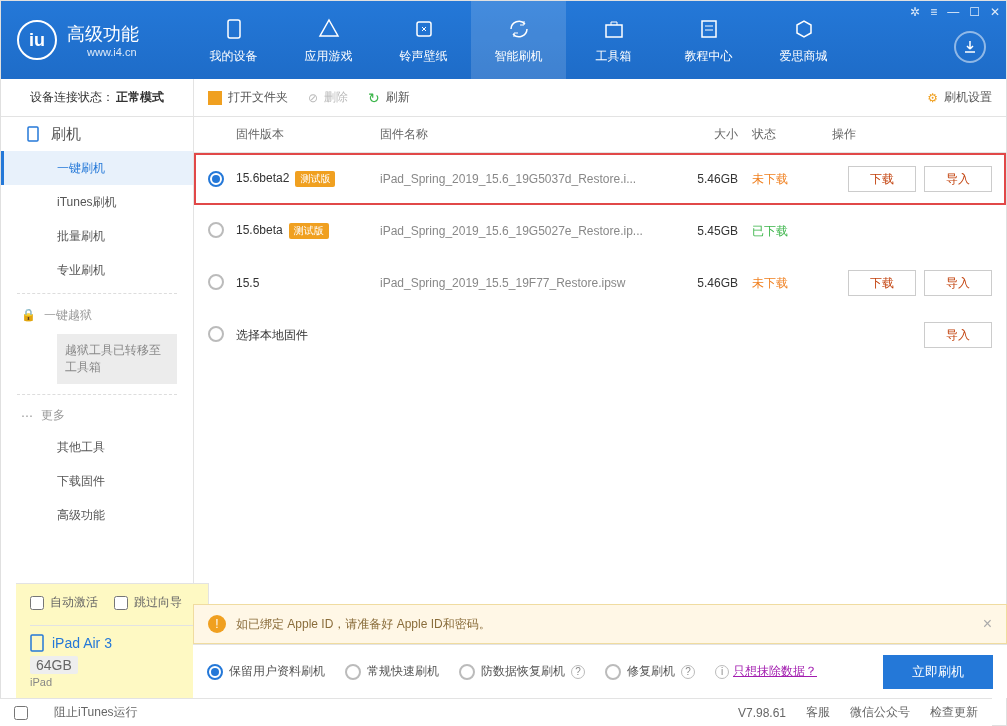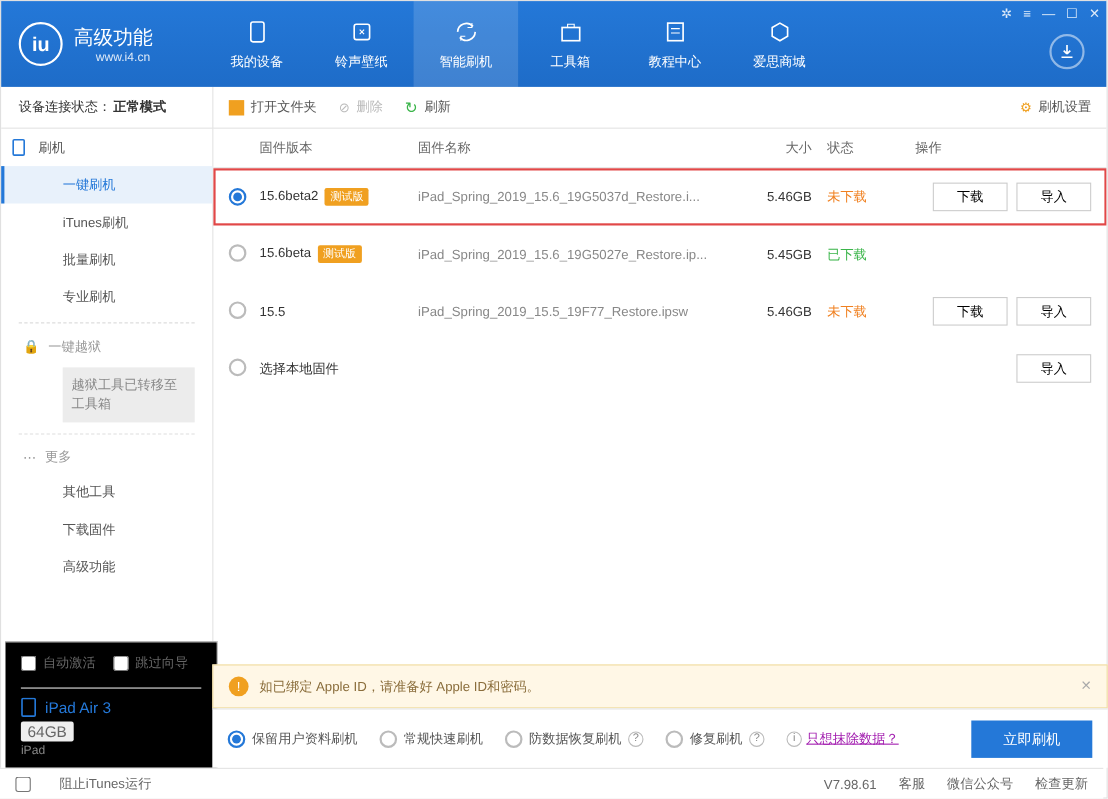--- a/index.html
+++ b/index.html
@@ -16,34 +16,34 @@
 .nav-item { width: 95px; height: 78px; display: flex; flex-direction: column; align-items: center; justify-content: center; color: #fff; cursor: pointer; }
 .nav-item.active { background: rgba(255,255,255,0.15); }
 .nav-icon { width: 26px; height: 26px; margin-bottom: 6px; display: flex; align-items: center; justify-content: center; }
 .nav-icon svg { fill: #fff; }
 .nav-label { font-size: 12px; }
 .window-controls { position: absolute; top: 4px; right: 6px; display: flex; gap: 10px; color: #fff; font-size: 12px; }
 .wc-item { cursor: pointer; opacity: 0.85; }
 .dl-circle { position: absolute; right: 20px; top: 30px; width: 32px; height: 32px; border: 2px solid rgba(255,255,255,0.5); border-radius: 50%; display: flex; align-items: center; justify-content: center; }
 
 
-.status-bar { height: 38px; border-bottom: 1px solid #e3e3e3; display: flex; align-items: center; padding: 0 16px; }
+.status-bar { height: 38px; border-bottom: 1px solid #e3e3e3; display: flex; align-items: center; padding: 0 0; justify-content: center; }
 .status-bar.left-section { width: 193px; border-right: 1px solid #e3e3e3; }
 .toolbar-section { flex: 1; height: 38px; border-bottom: 1px solid #e3e3e3; display: flex; align-items: center; padding: 0 14px; }
 .toolbar-btn { display: flex; align-items: center; gap: 6px; margin-right: 20px; cursor: pointer; color: #555; }
 .toolbar-btn.disabled { color: #bbb; }
 .toolbar-right { margin-left: auto; display: flex; align-items: center; gap: 6px; color: #555; }
 .gear-orange { color: #f0a020; }
 
 .layout { display: flex; height: 572px; }
 
 
 .sidebar { width: 193px; border-right: 1px solid #e3e3e3; display: flex; flex-direction: column; }
 .side-item { height: 34px; display: flex; align-items: center; padding-left: 40px; cursor: pointer; color: #555; }
-.side-item.top { padding-left: 8px; gap: 10px; font-size: 12px; }
+.side-item.top { padding-left: 24px; gap: 10px; font-size: 15px; }
 .side-item.sub { padding-left: 56px; }
 .side-item.active { background: #e8f1fb; color: #2478d8; border-left: 3px solid #2478d8; padding-left: 53px; }
 .side-group { padding-left: 20px; display: flex; align-items: center; gap: 8px; color: #999; height: 30px; }
 .side-note { margin: 4px 16px 4px 56px; background: #ececec; color: #888; padding: 8px; font-size: 12px; line-height: 1.4; }
 .side-hr { border: none; border-top: 1px dashed #ddd; margin: 6px 16px; }
 
 
 .main { flex: 1; display: flex; flex-direction: column; }
 .table-header { height: 36px; display: flex; align-items: center; border-bottom: 1px solid #e3e3e3; padding: 0 14px; color: #666; }
 .col-radio { width: 28px; }
@@ -56,38 +56,38 @@
 .fw-row { height: 52px; display: flex; align-items: center; padding: 0 14px; }
 .fw-row.highlighted { outline: 2px solid #e14848; outline-offset: -2px; }
 .radio { width: 16px; height: 16px; border: 2px solid #bbb; border-radius: 50%; display: inline-flex; align-items: center; justify-content: center; }
 .radio.selected { border-color: #2478d8; }
 .radio.selected::after { content: ""; width: 8px; height: 8px; background: #2478d8; border-radius: 50%; }
 .ver-text { color: #333; }
 .tag-beta { display: inline-block; background: #f0a020; color: #fff; font-size: 10px; padding: 1px 5px; border-radius: 2px; margin-left: 6px; }
 .fw-name { color: #888; white-space: nowrap; overflow: hidden; text-overflow: ellipsis; }
 .status-orange { color: #f08020; }
 .status-green { color: #3bb54a; }
-.btn-sm { width: 68px; height: 26px; border: 1px solid #ccc; background: #fff; cursor: pointer; color: #000000; font-size: 12px; }
-.side-bottom { position: absolute; left: 5px; bottom: 28px; width: 193px; border-top: 1px solid #e3e3e3; border-right: 1px solid #e3e3e3; padding: 10px 14px; background: #000000; }
+.btn-sm { width: 68px; height: 26px; border: 1px solid #ccc; background: #fff; cursor: pointer; color: #c2410c; font-size: 12px; }
+.side-bottom { position: absolute; left: 16px; bottom: 28px; width: 193px; border-top: 1px solid #e3e3e3; border-right: 1px solid #e3e3e3; padding: 10px 14px; background: #fef9c3; }
 .chk { display: flex; align-items: center; gap: 6px; margin-bottom: 6px; color: #666; }
 .chk input { width: 14px; height: 14px; }
 .device-name { color: #2478d8; font-size: 14px; display: flex; align-items: center; gap: 8px;}
 .device-cap { background: #eee; padding: 1px 6px; border-radius: 2px; font-size: 14px; color: #666; }
 .device-type { color: #888; font-size: 11px; margin-top: 2px; }
 
 .alert-banner { position: absolute; left: 193px; bottom: 82px; right: 0; height: 40px; background: #fff7e6; border: 1px solid #f0dca0; display: flex; align-items: center; padding: 0 14px; color: #8a6d3b; }
 .alert-close { margin-left: auto; color: #aaa; cursor: pointer; font-size: 16px; }
 
 .option-bar { position: absolute; left: 193px; bottom: 28px; right: 0; height: 54px; border-top: 1px solid #e3e3e3; display: flex; align-items: center; padding: 0 14px; gap: 20px; background: #fff; }
 .opt { display: flex; align-items: center; gap: 6px; color: #555; cursor: pointer; }
 .info-q { width: 14px; height: 14px; border: 1px solid #bbb; border-radius: 50%; font-size: 10px; display: inline-flex; align-items: center; justify-content: center; color: #888; }
 .link-blue { color: #a21caf; text-decoration: underline; cursor: pointer; }
 .btn-primary { margin-left: auto; width: 110px; height: 34px; background: #2478d8; color: #fff; border: none; cursor: pointer; font-size: 13px; }
 
-.status-foot { position: absolute; left: 0; bottom: 0; right: 4px; height: 28px; border-top: 1px solid #e3e3e3; display: flex; align-items: center; padding: 0 14px; color: #666; background: #fff; }
+.status-foot { position: absolute; left: 0; bottom: 0; right: 15px; height: 28px; border-top: 1px solid #e3e3e3; display: flex; align-items: center; padding: 0 14px; color: #666; background: #fff; }
 .status-foot .spacer { flex: 1; }
 .status-foot span { margin-left: 20px; }
 
 .row-wrap { display: flex; height: 38px; }
 .icon-folder { width:14px; height:14px; background:#f0a020; }
 .icon-refresh { color:#3bb54a; font-size:14px; }
 .icon-delete { color:#bbb; }
 </style>
 </head>
 <body>
@@ -101,20 +101,28 @@
     </div>
   </div>
   <div class="nav" id="nav">
       <div class="nav-item">
         <div class="nav-icon">
           <svg width="24" height="24" viewBox="0 0 24 24">
             <rect x="6" y="3" width="12" height="18" rx="2" fill="none" stroke="#fff" stroke-width="1.5"></rect>
           </svg>
         </div>
         <div class="nav-label">我的设备</div>
+      </div>
+      <div class="nav-item">
+        <div class="nav-icon">
+          <svg width="24" height="24" viewBox="0 0 24 24">
+            <path d="M12 3l9 16H3z" fill="none" stroke="#fff" stroke-width="1.5"></path>
+          </svg>
+        </div>
+        <div class="nav-label">应用游戏</div>
       </div>
       <div class="nav-item">
         <div class="nav-icon">
           <svg width="24" height="24" viewBox="0 0 24 24">
             <rect x="5" y="5" width="14" height="14" rx="2" fill="none" stroke="#fff" stroke-width="1.5"></rect>
             <path d="M10 10l4 4m0-4l-4 4" stroke="#fff"></path>
           </svg>
         </div>
         <div class="nav-label">铃声壁纸</div>
       </div>

